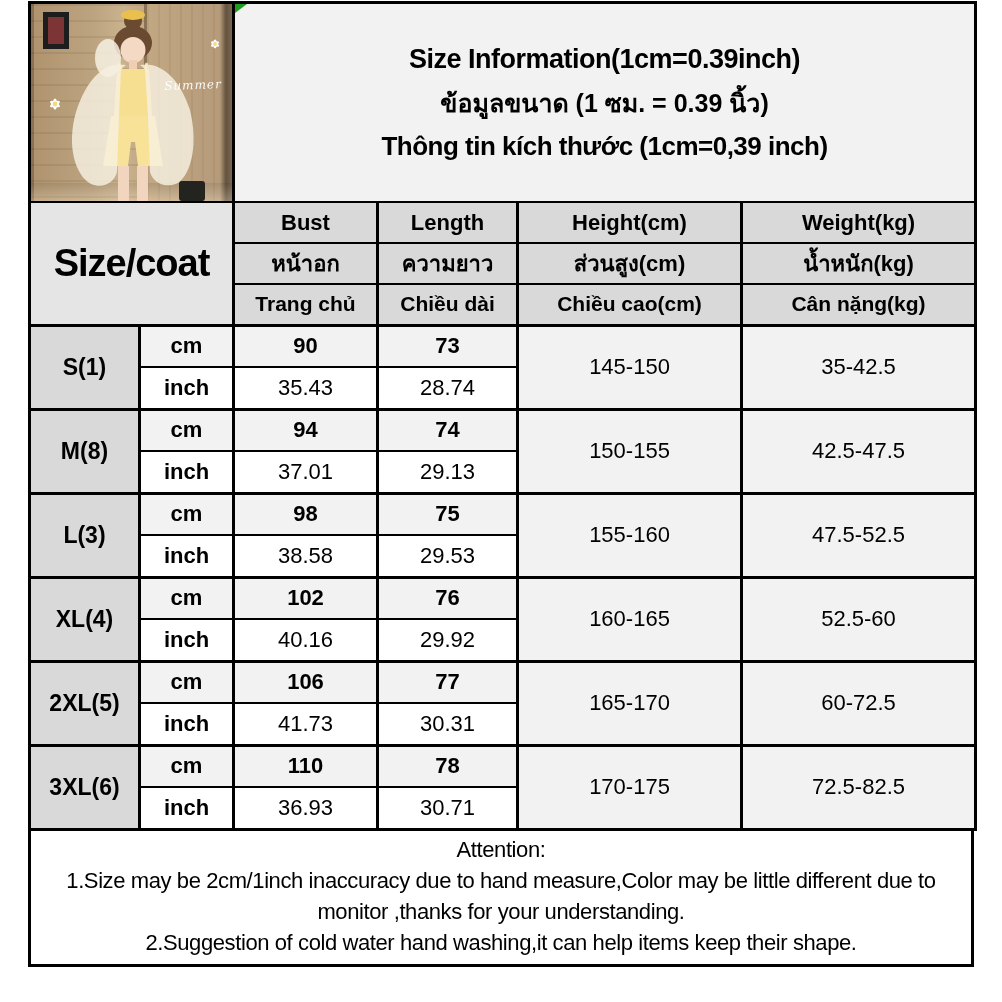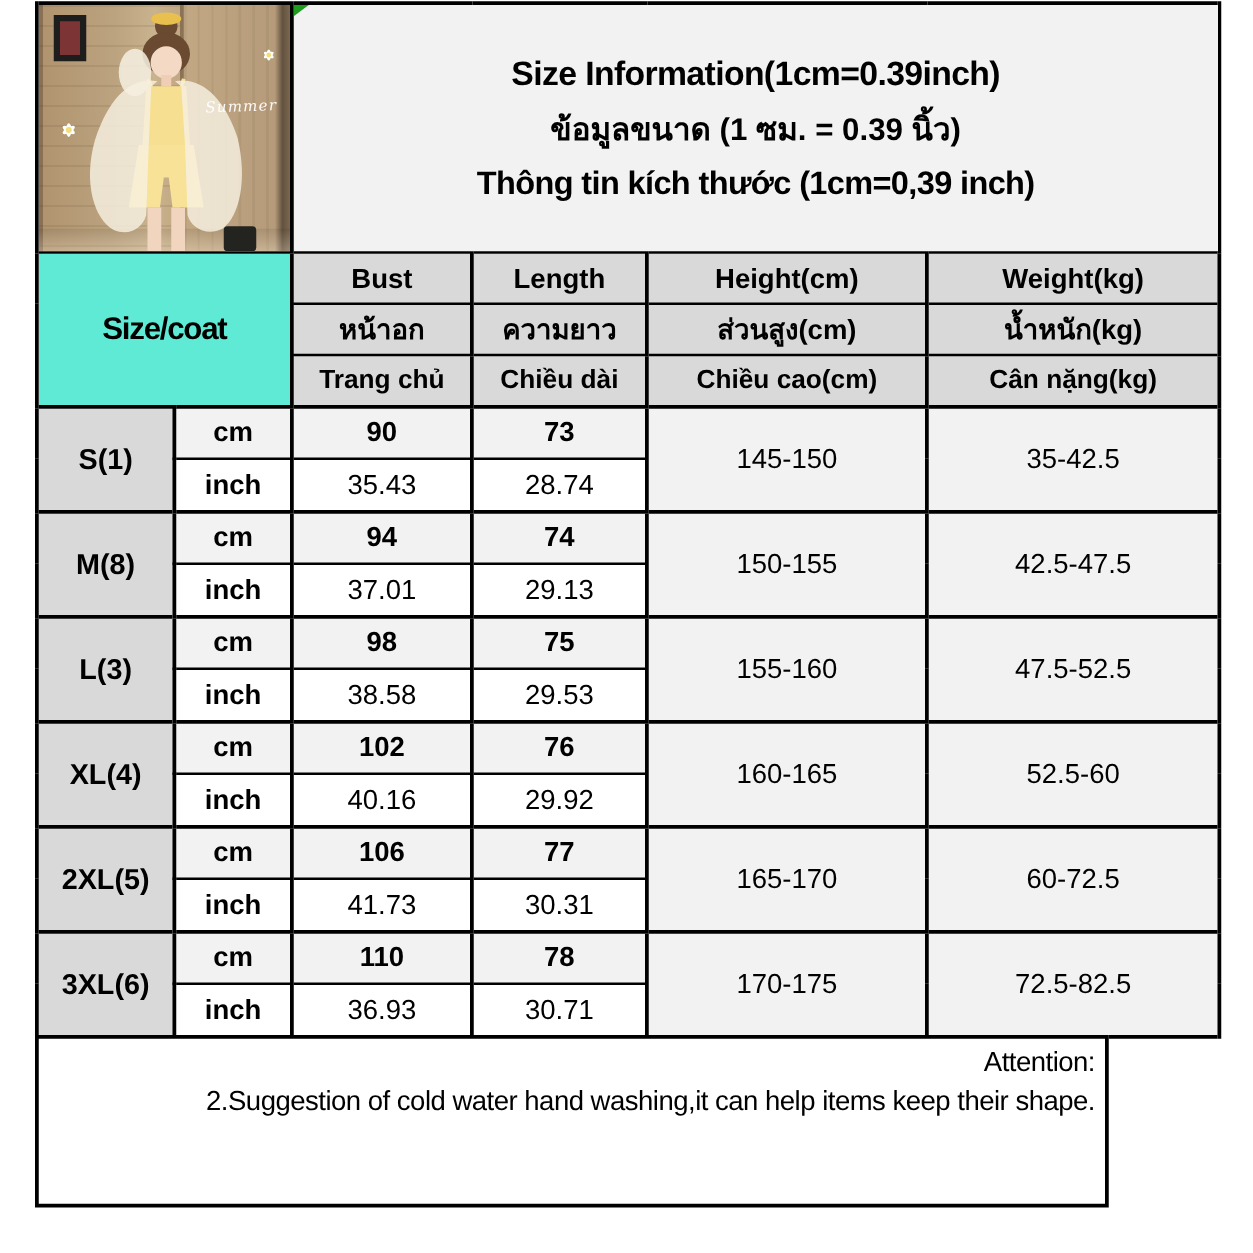--- a/index.html
+++ b/index.html
@@ -23,35 +23,35 @@
   .c-light { background:#f2f2f2; }
   .c-white { background:#ffffff;text-align:center; }
 
   .title-cell { background:#f2f2f2; position:relative; }
   .title-cell .t-en { font-weight:bold; font-size:27px; letter-spacing:-0.5px; margin:0 0 8px 0; }
   .title-cell .t-th { font-weight:bold; font-size:25px; margin:0 0 8px 0; }
   .title-cell .t-vi { font-weight:bold; font-size:26px; letter-spacing:-0.5px; }
   .corner-tri { position:absolute; left:0; top:0; width:0; height:0;
     border-top:9px solid #1e9c1e; border-right:12px solid transparent; }
 
-  .corner-cell { background:#5eead4; font-weight:bold; font-size:25px; letter-spacing:-1px;margin-top:43px; }
+  .corner-cell { background:#e5e5e5; font-weight:bold; font-size:38px; letter-spacing:-1px;margin-top:43px; }
   .h-en { font-size:22px; }
   .h-th { font-size:22px; }
   .h-vi { font-size:21px; }
 
   .size-cell { background:#d9d9d9; font-weight:bold; font-size:23px; }
   .unit { font-weight:bold; font-size:22px; }
   .val-cm { font-weight:bold; font-size:22px; }
   .val-in { font-weight:normal; font-size:22px; }
   .range { font-weight:normal; font-size:22px; }
 
   .attention {
-    width:859px; margin-top:-3px; border:3px solid #000; background:#ffffff;
+    width:946px; margin-top:-3px; border:3px solid #000; background:#ffffff;
     min-height:138px; padding:3px 8px 6px 8px;
-    font-size:22px; letter-spacing:-0.4px; line-height:31px; text-align:right;
+    font-size:22px; letter-spacing:-0.4px; line-height:31px; text-align:center;
   }
 
   
   .photo-cell { padding:0; }
   .photo { position:relative; width:100%; height:197px; overflow:hidden;
     background:linear-gradient(90deg,#8a7054 0%,#8a7054 1.5%,#b0946f 1.5%,#bca37f 30%,#c9b28e 46%,#c2a883 56%,#b59b7a 94%,#63523f 97%,#7a6850 100%);
   }
   .grain-h { position:absolute; left:0; top:0; width:56%; height:100%;
     background:repeating-linear-gradient(180deg, rgba(70,50,30,0.10) 0 2px, rgba(0,0,0,0) 2px 16px); }
   .door { position:absolute; left:56%; top:0; width:38%; height:100%;
@@ -247,17 +247,18 @@
       <tr class="inch-row">
         <td class="unit c-white">inch</td>
         <td class="val-in c-white">36.93</td>
         <td class="val-in c-white">30.71</td>
       </tr>
     </tbody>
       </table>
 
     <div class="attention">
       <div>Attention:</div>
+      <div>1.Size may be 2cm/1inch inaccuracy due to hand measure,Color may be little different due to monitor ,thanks for your understanding.</div>
       <div>2.Suggestion of cold water hand washing,it can help items keep their shape.</div>
     </div>
 
   </div>
 </div>
 
 </body></html>

